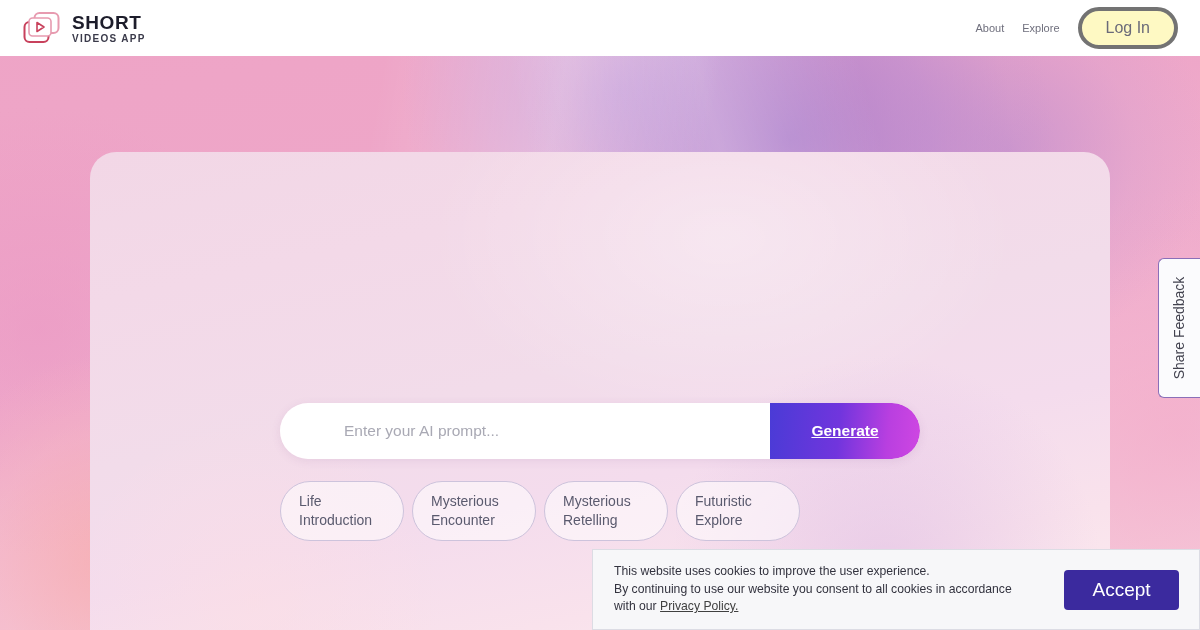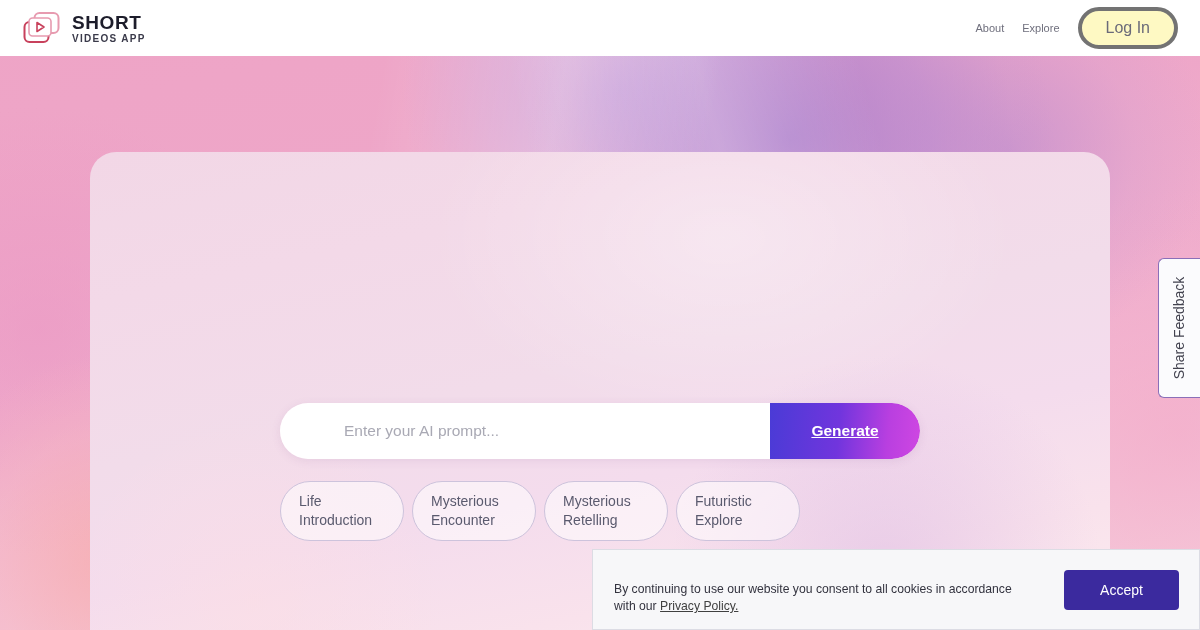--- a/index.html
+++ b/index.html
@@ -271,21 +271,21 @@
   }
   .btn-accept {
     width: 115px;
     height: 40px;
     margin-right: 20px;
     background: #3b2a9e;
     color: #ffffff;
     border: none;
     border-radius: 4px;
     font-family: inherit;
-    font-size: 14px;
+    font-size: 19px;
     cursor: pointer;
     flex: none;
   }
 </style>
 </head>
 <body>
 
 <div id="page">
 
   <div class="bg-layer"></div>
@@ -347,20 +347,20 @@
       <span>Explore</span>
     </button>
   </div>
 
   <div class="feedback-tab">
     <span class="feedback-label">Share Feedback</span>
   </div>
 
   <div class="cookie">
     <div class="cookie-text">
-      <br>
+      <span>This website uses cookies to improve the user experience.</span><br>
       <span>By continuing to use our website you consent to all cookies in accordance</span><br>
       <span>with our </span><a class="cookie-link">Privacy Policy.</a>
     </div>
     <button class="btn-accept">Accept</button>
   </div>
 
 </div>
 
 </body></html>

